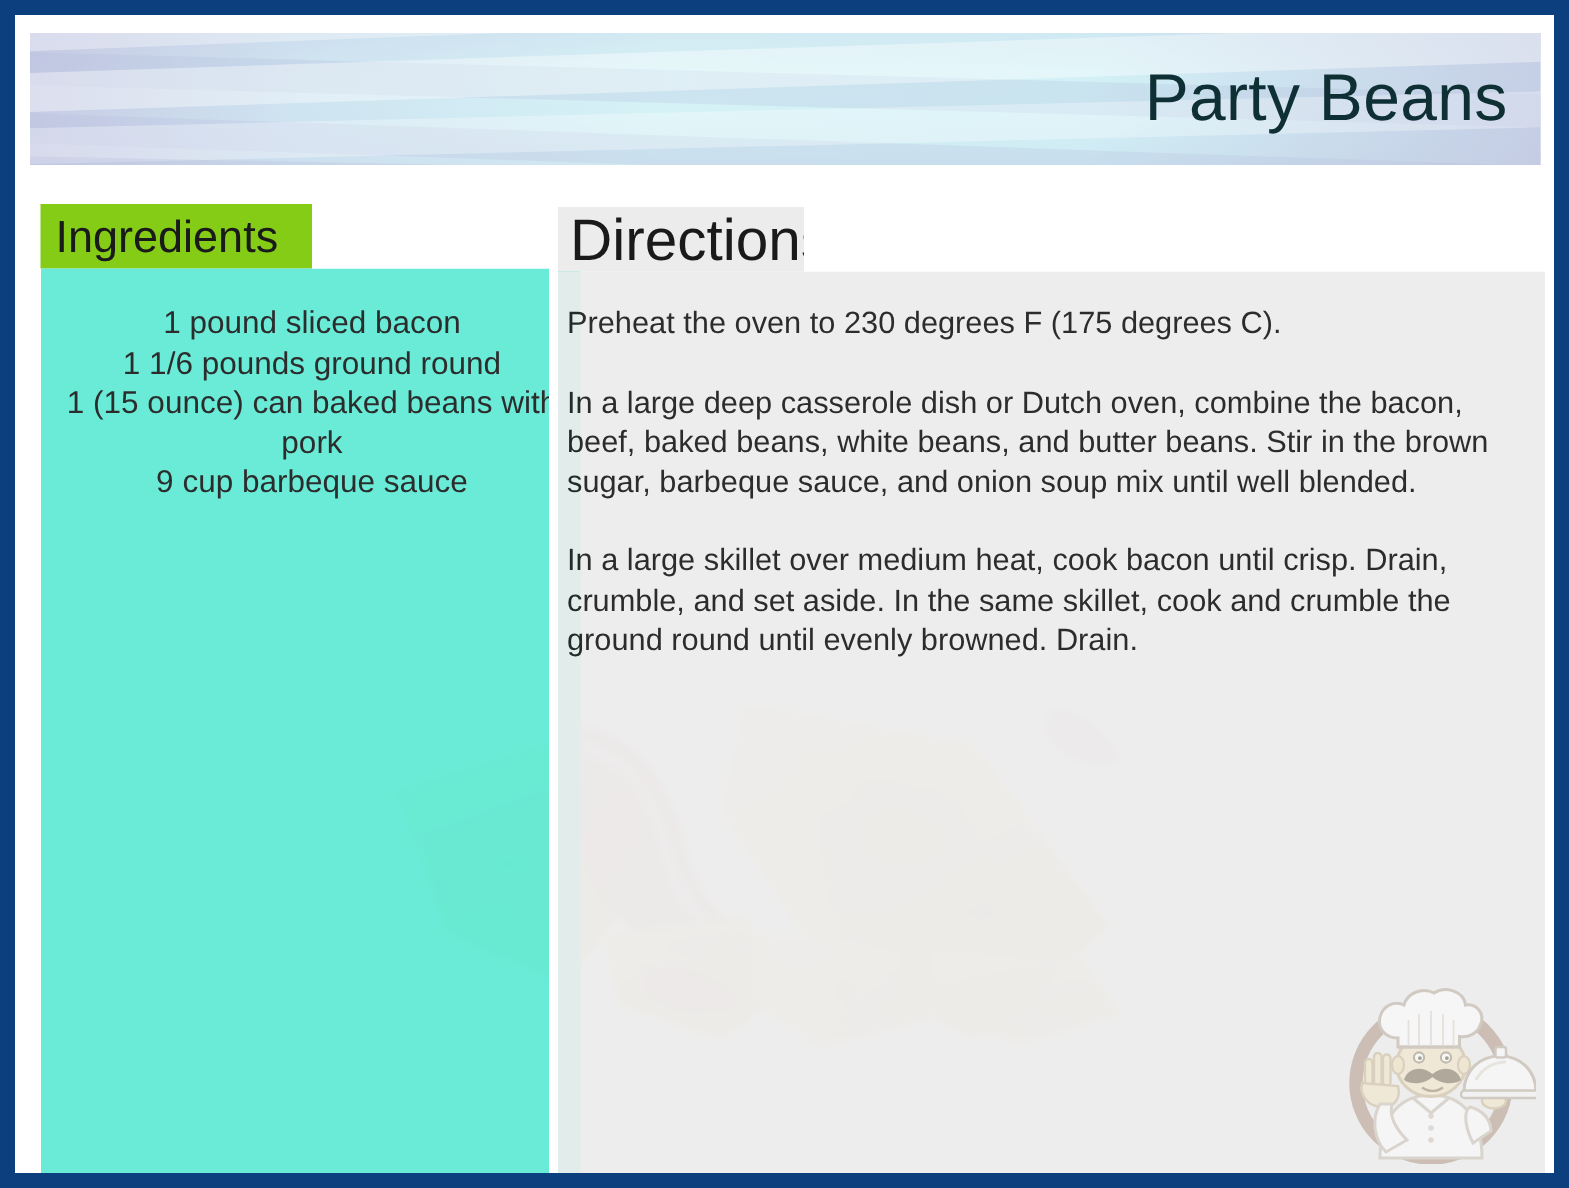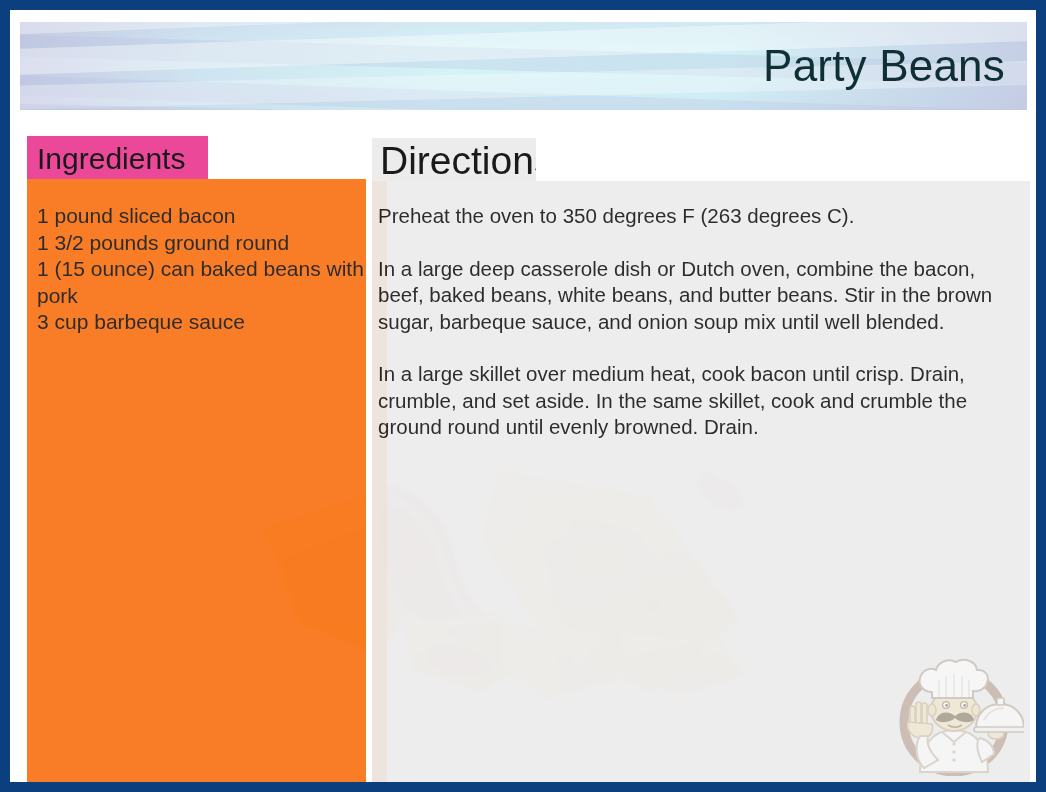--- a/index.html
+++ b/index.html
@@ -91,40 +91,41 @@
   }
   .photo-wrap svg { display: block; width: 100%; height: 100%; }
 
   
   .col-ing-head {
     position: absolute;
     left: 17px;
     top: 126px;
     width: 181px;
     height: 43px;
-    background: #ec4899;
+    background: #84cc16;
     z-index: 4;
   }
   .col-ing-head .htext {
     position: absolute;
     left: 10px;
     top: 4px;
     font-size: 30px;
     line-height: 38px;
     color: #1a1a1a;
     white-space: nowrap;
   }
   .col-ing-body {
     position: absolute;
     left: 17px;
     top: 169px;
     width: 360px;
     height: 603px;
-    background: #f97316;
+    background: #5eead4;
     z-index: 4;
+    text-align: center;
   }
   .ing-list {
     position: absolute;
     left: 10px;
     top: 24px;
     right: 8px;
     font-size: 21px;
     line-height: 26.5px;
     color: #1c1c1c;
   }
@@ -316,32 +317,32 @@
 
     <div class="ing-head-gap"></div>
     <div class="dir-head-gap"></div>
 
     <div class="col-ing-head">
       <div class="htext">Ingredients</div>
     </div>
     <div class="col-ing-body">
       <div class="ing-list">
         <div class="item">1 pound sliced bacon</div>
-        <div class="item">1 3/2 pounds ground round</div>
+        <div class="item">1 1/6 pounds ground round</div>
         <div class="item">1 (15 ounce) can baked beans with pork</div>
-        <div class="item">3 cup barbeque sauce</div>
+        <div class="item">9 cup barbeque sauce</div>
       </div>
     </div>
 
     <div class="col-dir-head">
       <div class="htext">Directions</div>
     </div>
     <div class="col-dir-body">
       <div class="dir-steps">
-        <p>Preheat the oven to 350 degrees F (263 degrees C).</p>
+        <p>Preheat the oven to 230 degrees F (175 degrees C).</p>
         <p>In a large deep casserole dish or Dutch oven, combine the bacon, beef, baked beans, white beans, and butter beans. Stir in the brown sugar, barbeque sauce, and onion soup mix until well blended.</p>
         <p>In a large skillet over medium heat, cook bacon until crisp. Drain, crumble, and set aside. In the same skillet, cook and crumble the ground round until evenly browned. Drain.</p>
       </div>
     </div>
 
     <div class="gutter"></div>
 
     <div class="chef-logo">
       <svg viewBox="0 0 140 136" aria-hidden="true">
 

